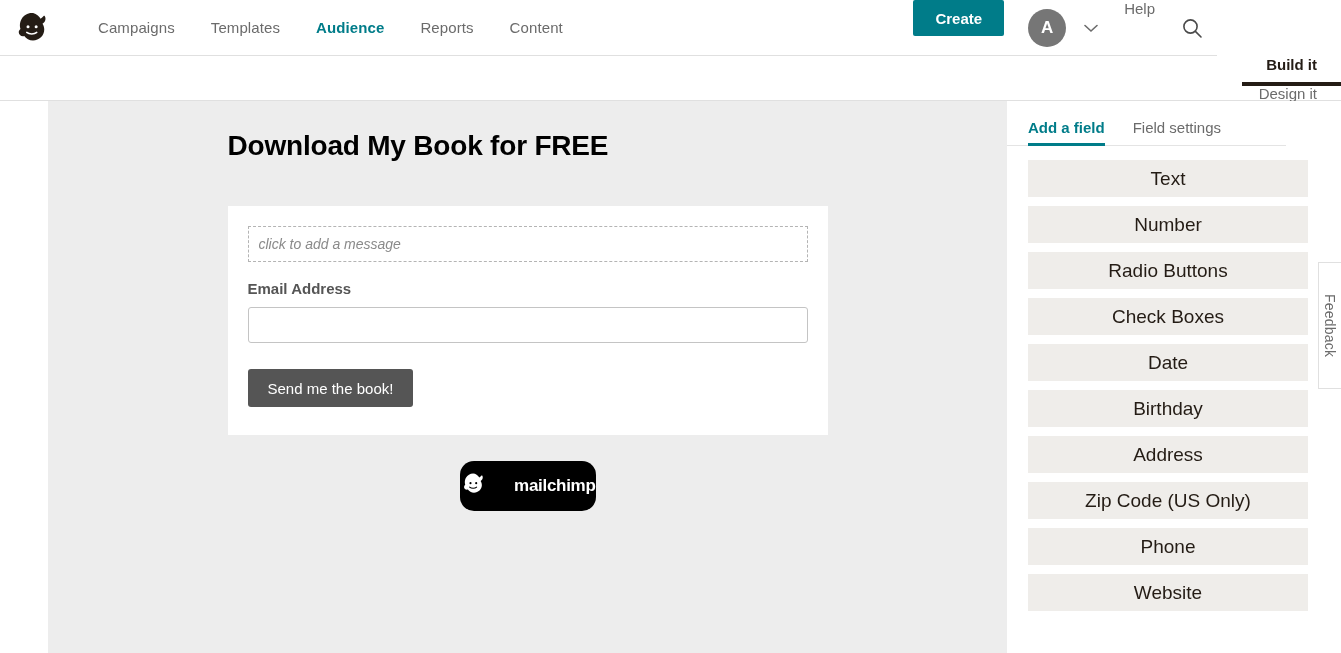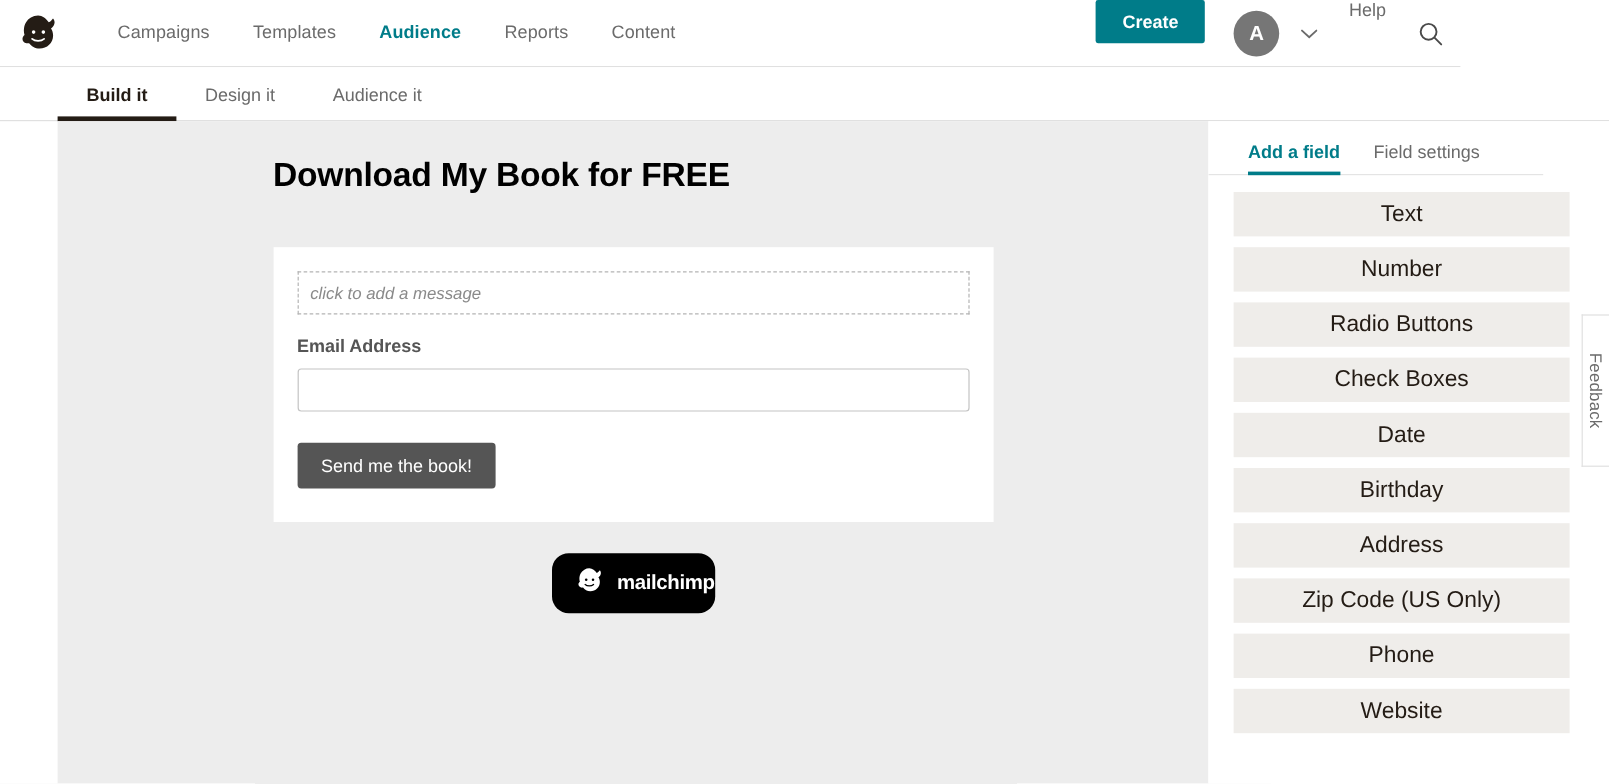--- a/index.html
+++ b/index.html
@@ -55,21 +55,21 @@
   .caret { margin-left: 18px; color: #6b6b6b; font-size: 13px; }
   .help-link { margin-left: 26px; font-size: 15px; color: #6b6b6b; cursor: pointer; }
   .search-btn { margin-left: 26px; cursor: pointer; display:flex; align-items:center; }
 
   
   .subtabs {
     position: absolute; top: 56px; left: 0;
     width: 1341px; height: 45px;
     background: #fff;
     border-bottom: 1px solid #e0e0e0;
-    display: flex; align-items: flex-end; padding-left: 48px;
+    display: flex; align-items: flex-end; padding-left: 48px; flex-direction: column;
   }
   .subtab {
     font-size: 15px; color: #6b6b6b; padding: 0 24px 12px 24px;
     cursor: pointer; position: relative;
   }
   .subtab.active { color: #241c15; font-weight: bold; }
   .subtab.active::after {
     content: ""; position: absolute; left: 0; right: 0; bottom: -1px;
     height: 4px; background: #241c15;
   }
@@ -109,32 +109,32 @@
   }
   .submit-btn {
     background: #555; color: #fff; border: none; border-radius: 3px;
     font-size: 15px; padding: 0 20px; height: 38px; cursor: pointer;
     font-family: "Liberation Sans", sans-serif;
   }
   .badge-wrap { display: flex; justify-content: center; margin-top: 26px; }
   .mc-badge {
     background: #000; border-radius: 14px;
     width: 136px; height: 50px;
-    display: flex; align-items: center; justify-content: flex-end; gap: 8px;
+    display: flex; align-items: center; justify-content: space-between; gap: 8px;
   }
   .mc-badge-text { color:#fff; font-size:17px; font-weight:bold; letter-spacing:-.3px; }
 
   
   .rightpanel {
     position: absolute; top: 101px; left: 1007px;
     width: 334px; height: 552px;
     background: #fff; overflow: hidden;
   }
   .panel-tabs {
-    display: flex; padding-left: 33px; margin-top: 18px;
+    display: flex; padding-left: 21px; margin-top: 18px;
     border-bottom: 1px solid #e4e4e4; width: 279px;
   }
   .panel-tab {
     font-size: 15px; color: #6b6b6b; padding-bottom: 9px;
     margin-right: 28px; cursor: pointer; position: relative;
   }
   .panel-tab.active { color: #007c89; font-weight: bold; }
   .panel-tab.active::after {
     content:""; position:absolute; left:0; right:0; bottom:-1px;
     height:3px; background:#007c89;

